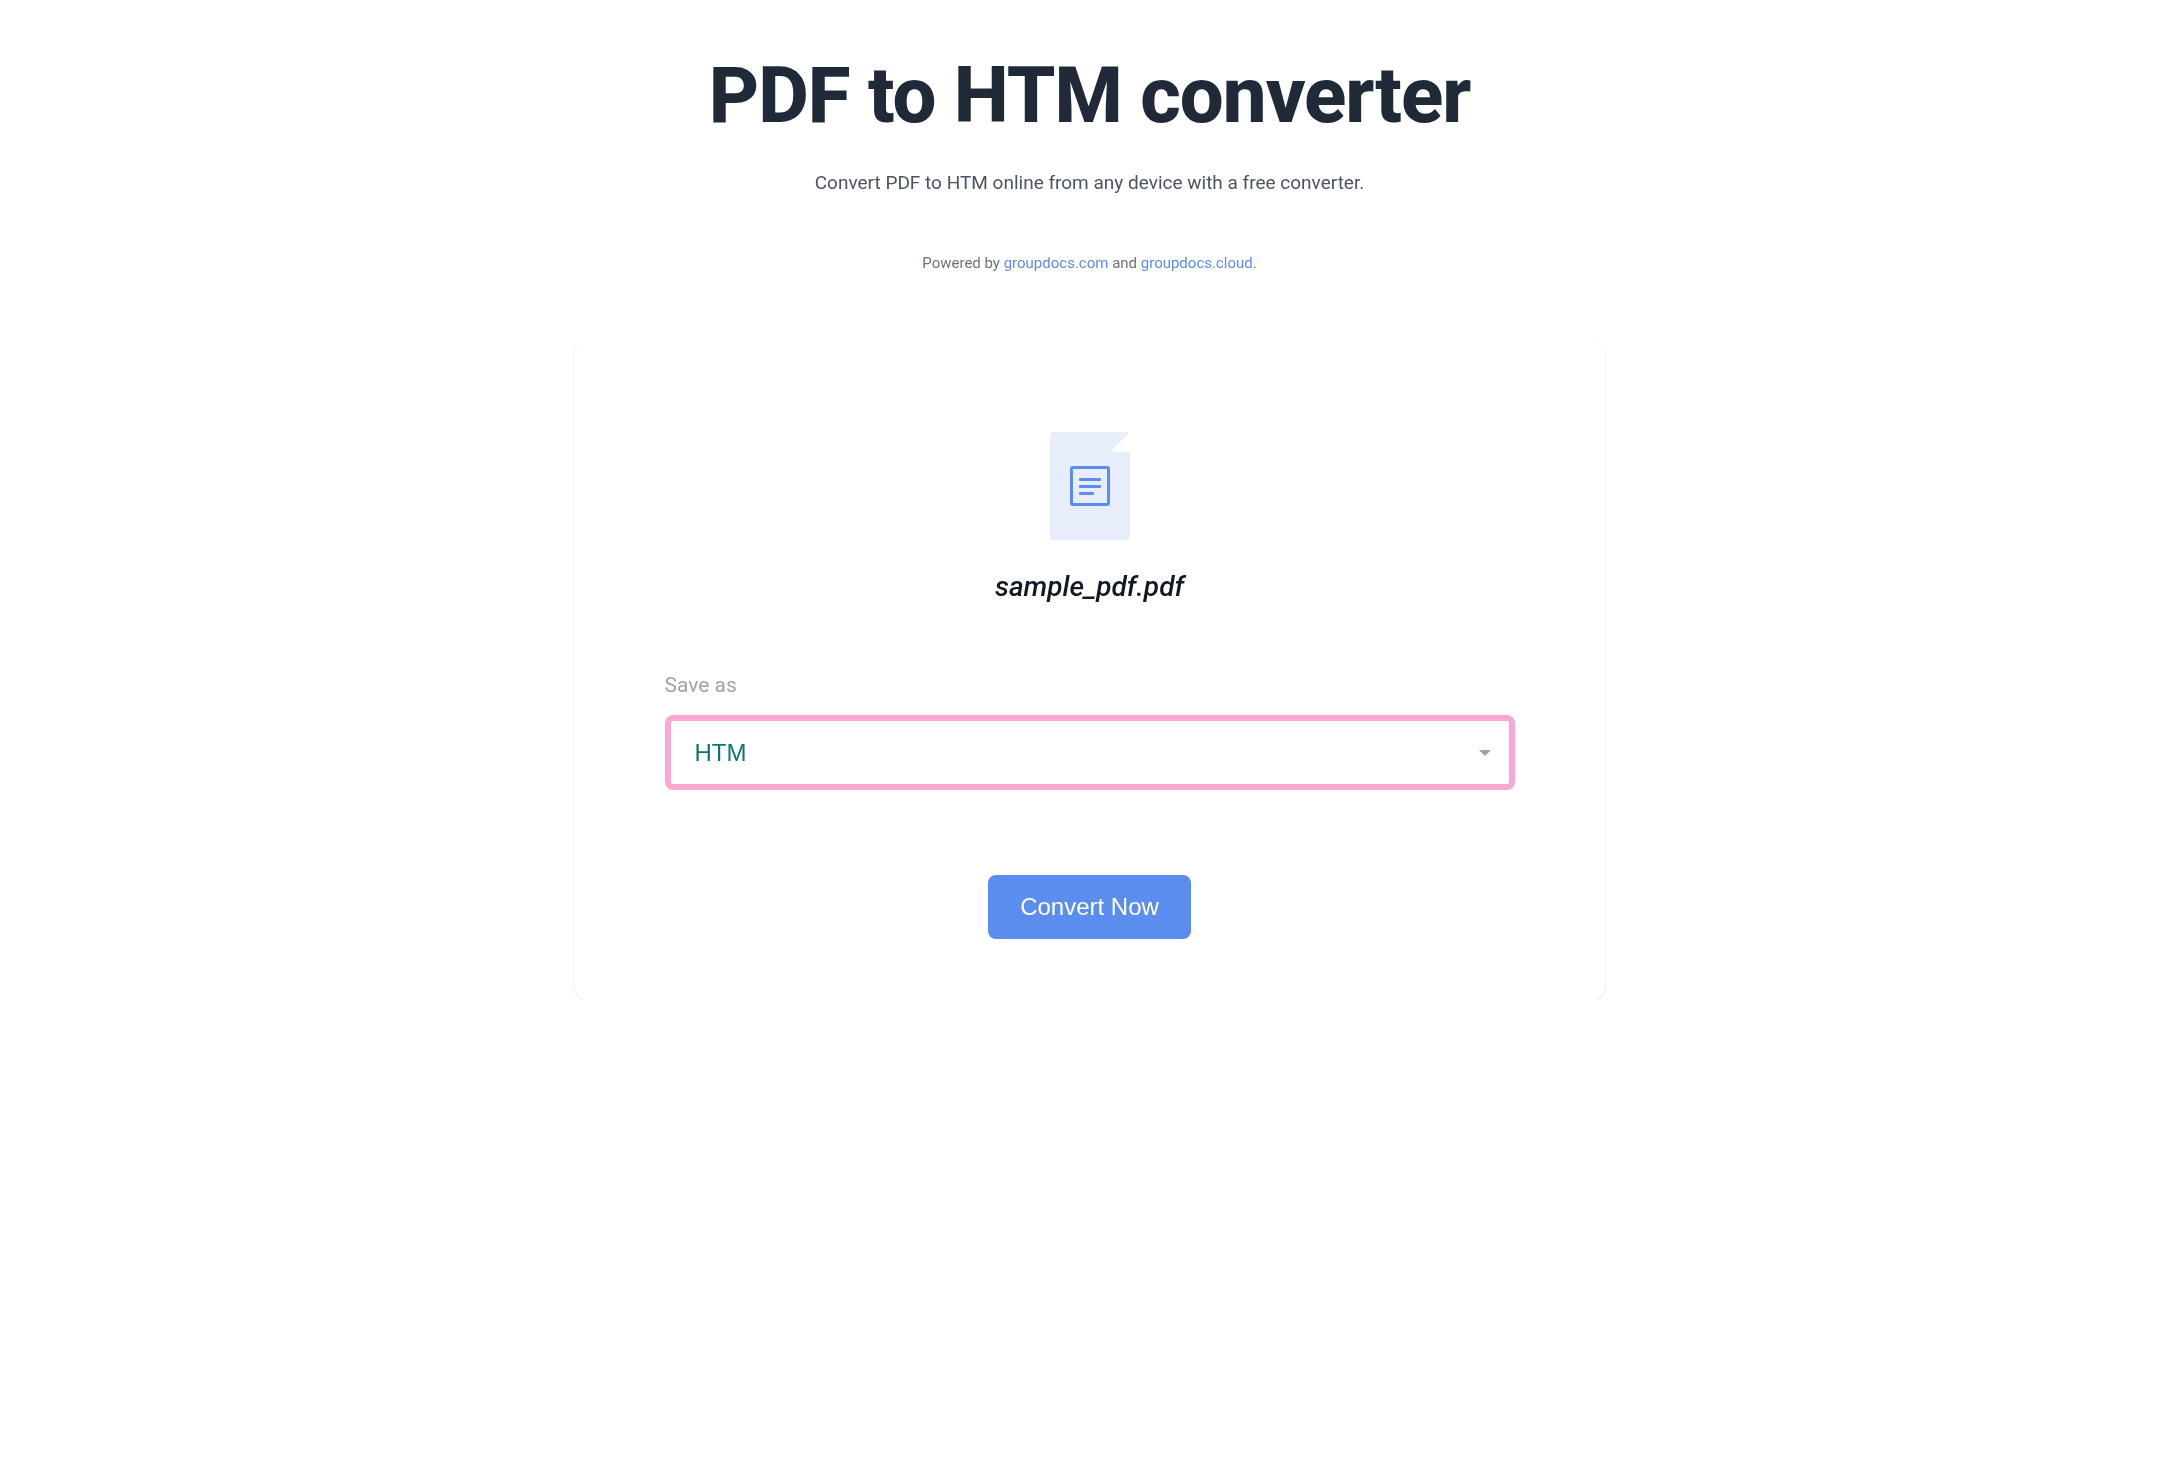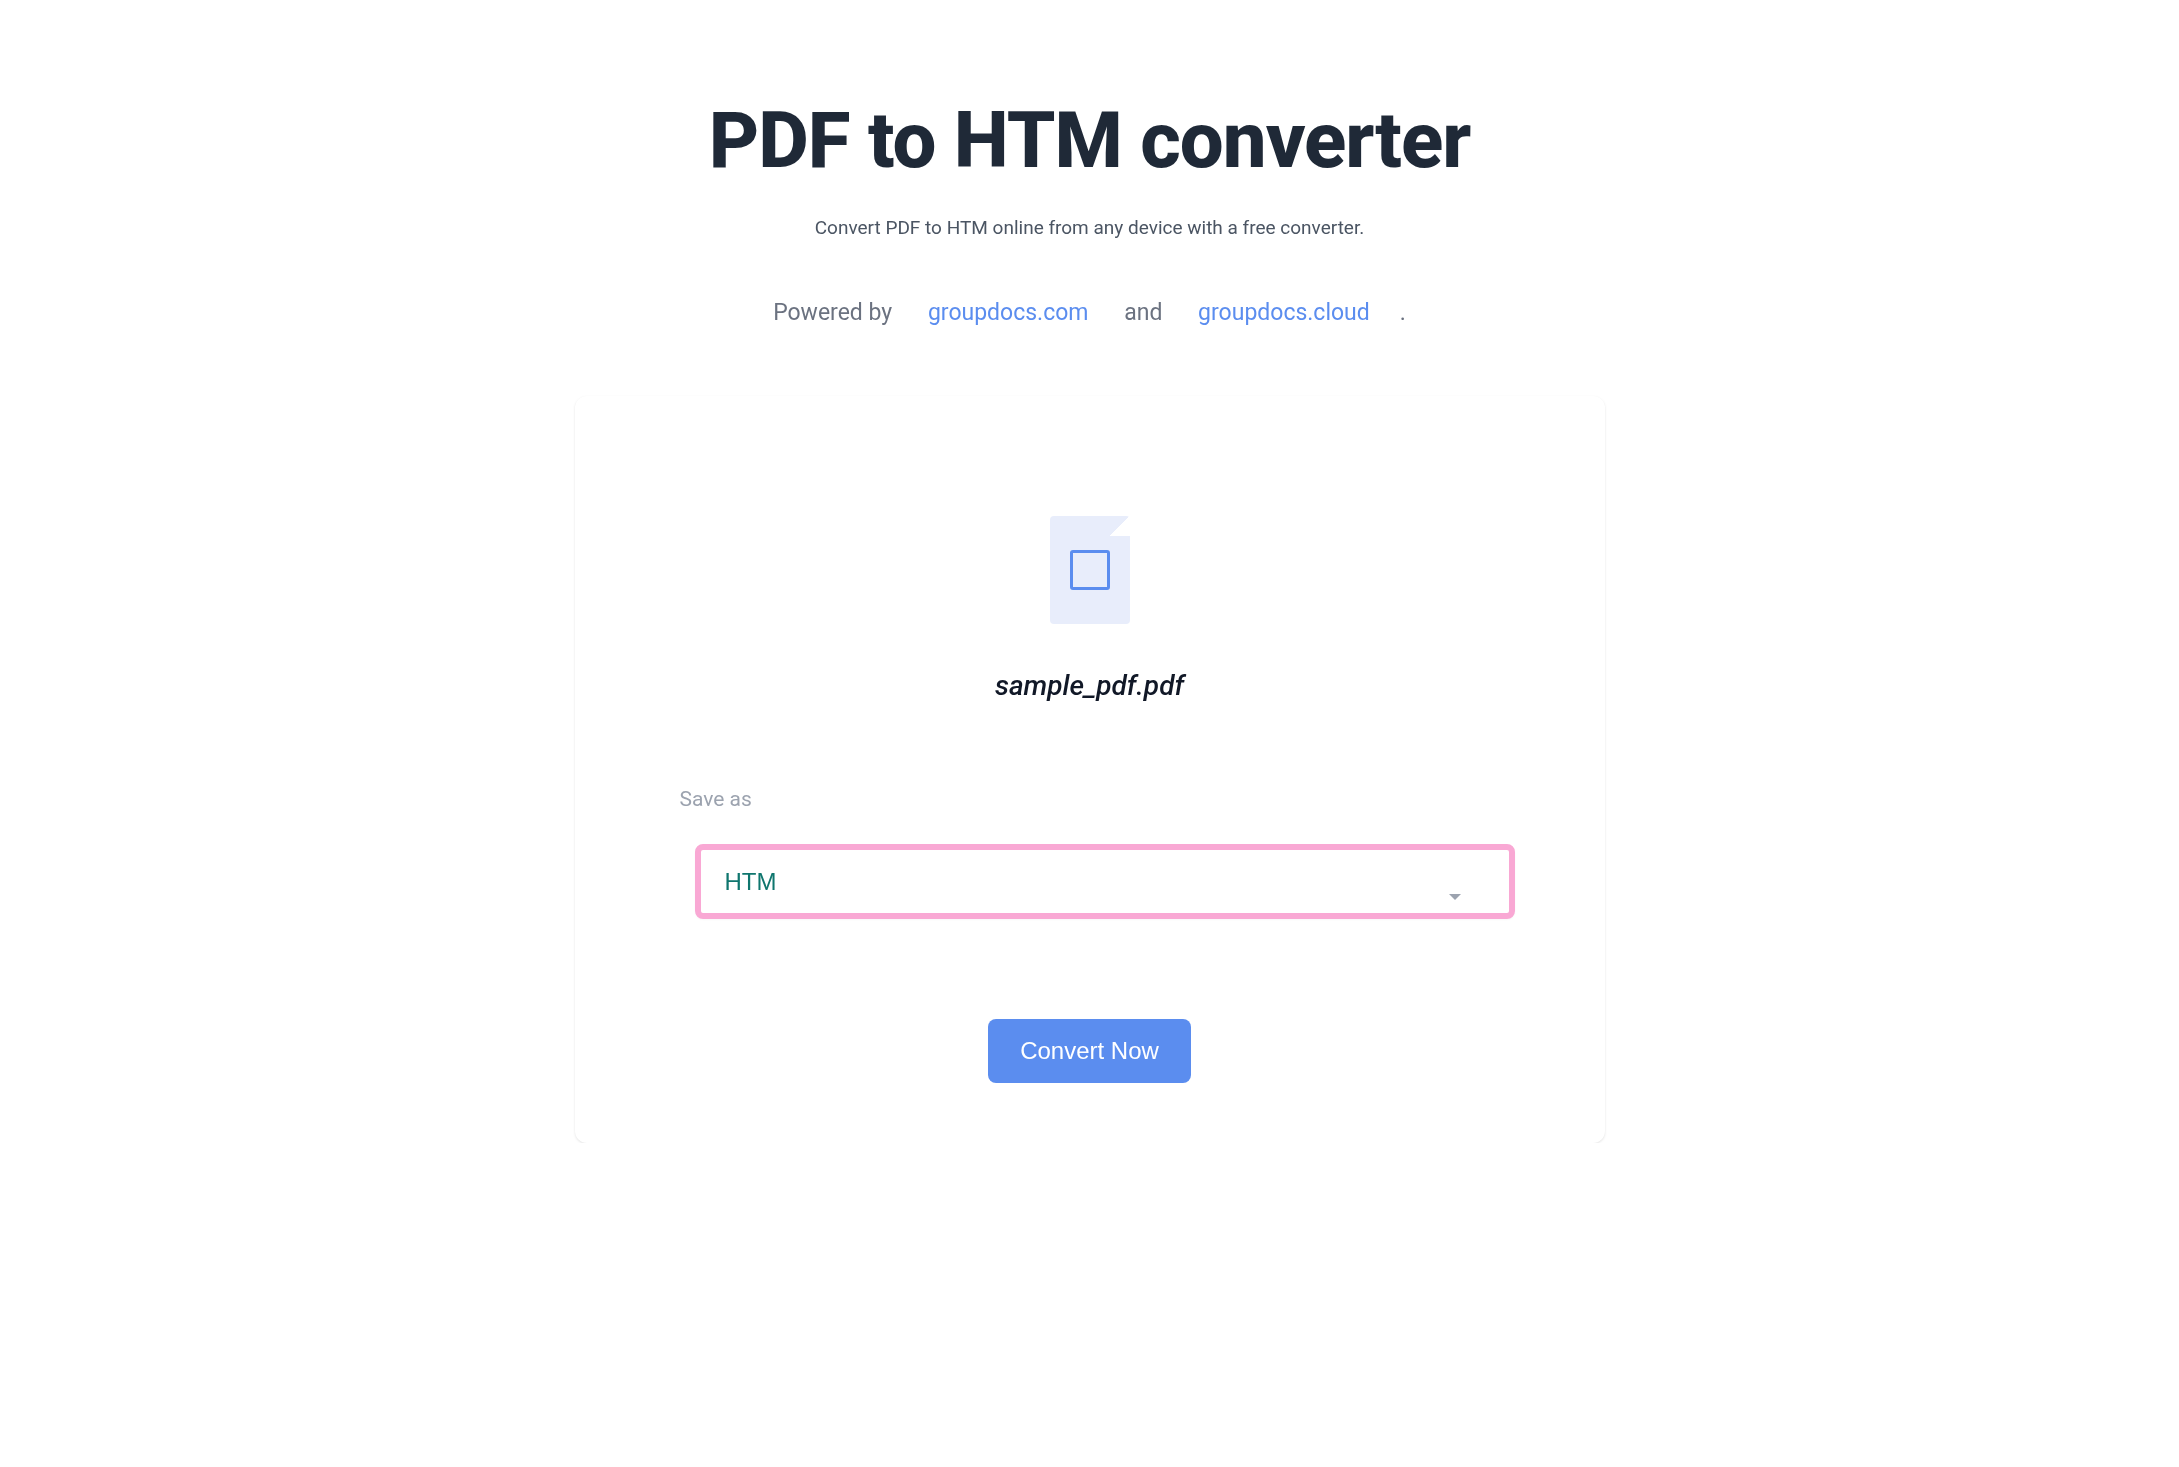--- a/index.html
+++ b/index.html
@@ -1,16 +1,16 @@
 <!DOCTYPE html>
 <html><head>
   <meta charset="utf-8">
   <style>
     * {
-      margin: 15px;
+      margin: 0;
       padding: 0;
       box-sizing: border-box;
     }
     
     body {
       font-family: -apple-system, BlinkMacSystemFont, 'Segoe UI', Roboto, Helvetica, Arial, sans-serif;
       background-color: #ffffff;
       color: #1a1a1a;
       padding-top: 50px;
     }
@@ -32,21 +32,21 @@
     
     .subtitle {
       font-size: 19px;
       text-align: center;
       color: #4b5563;
       margin-bottom: 60px;
     }
     
     .powered-by {
       text-align: center;
-      font-size: 23px;
+      font-size: 15px;
       color: #6b7280;
       margin-bottom: 70px;
     }
     
     .powered-by a {
       color: #5b8def;
       text-decoration: none;
     }
     
     .card {

